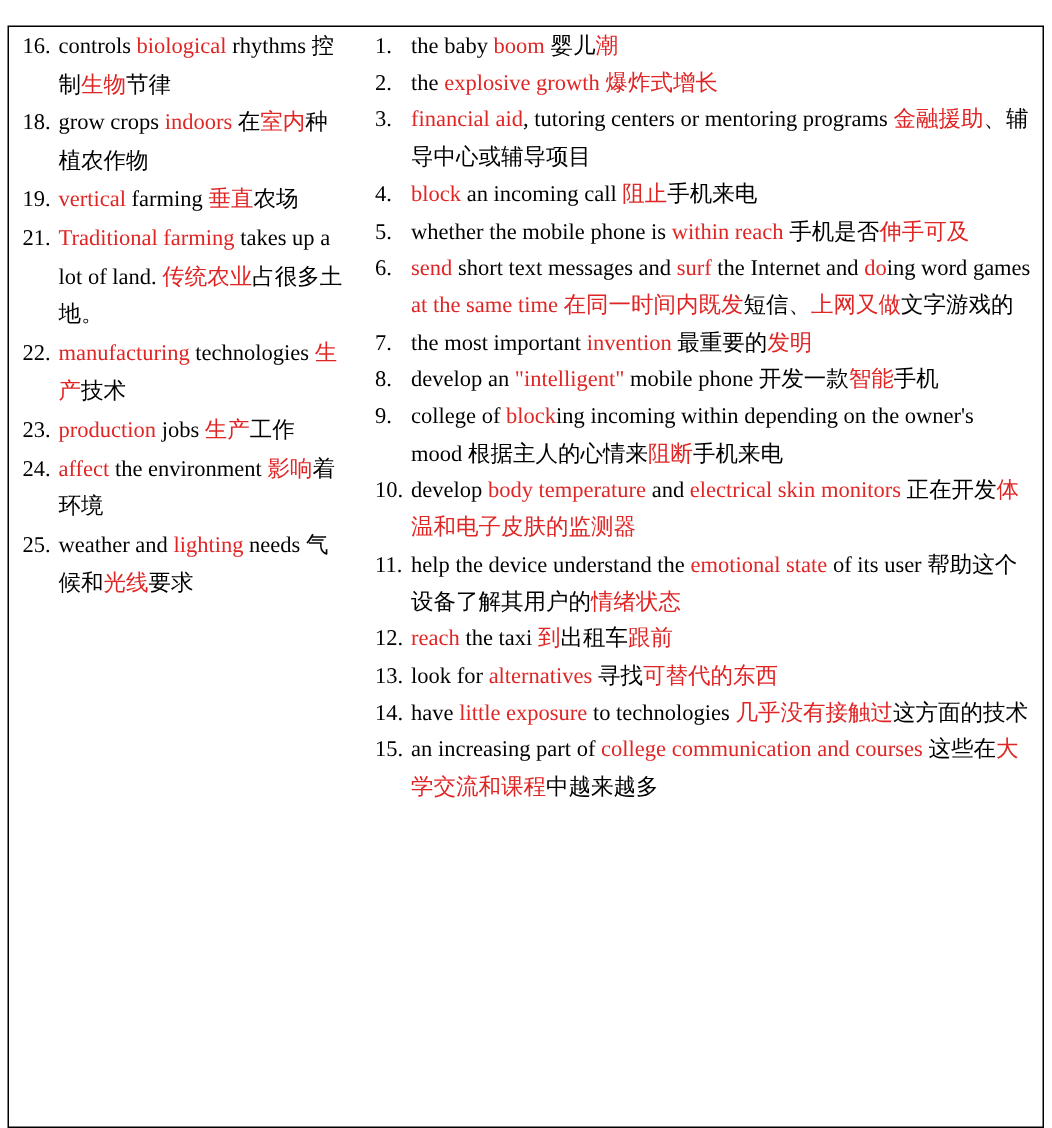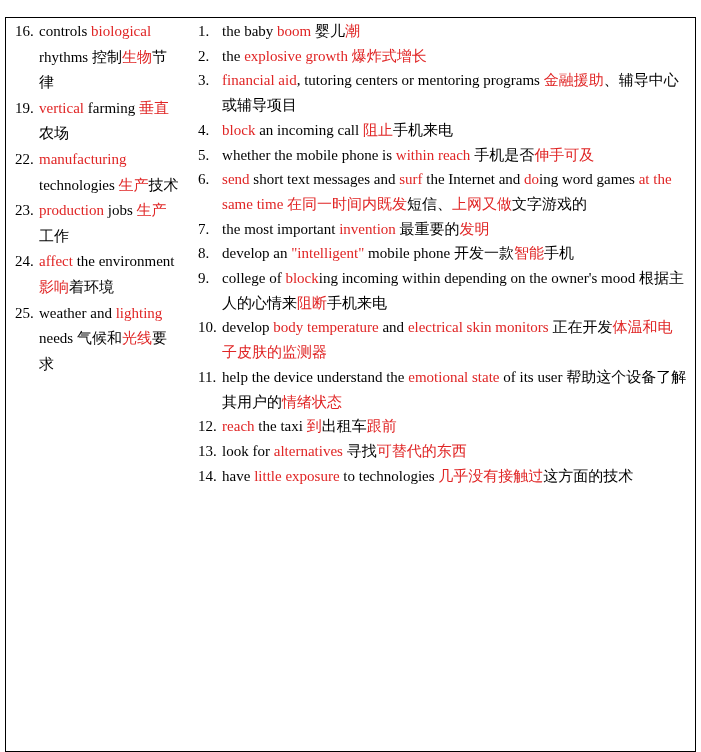--- a/index.html
+++ b/index.html
@@ -39,22 +39,30 @@
 </head>
 <body>
 
 <div class="vocab-table">
   <div class="section section-a">
       <div class="row">
         <span class="num">16.</span>
         <span class="txt"><span>controls </span><span class="red">biological</span><span> rhythms 控制</span><span class="red">生物</span><span>节律</span></span>
       </div>
       <div class="row">
+        <span class="num">18.</span>
+        <span class="txt"><span>grow crops </span><span class="red">indoors</span><span> 在</span><span class="red">室内</span><span>种植农作物</span></span>
+      </div>
+      <div class="row">
         <span class="num">19.</span>
         <span class="txt"><span class="red">vertical</span><span> farming </span><span class="red">垂直</span><span>农场</span></span>
+      </div>
+      <div class="row">
+        <span class="num">21.</span>
+        <span class="txt"><span class="red">Traditional farming</span><span> takes up a lot of land. </span><span class="red">传统农业</span><span>占很多土地。</span></span>
       </div>
       <div class="row">
         <span class="num">22.</span>
         <span class="txt"><span class="red">manufacturing</span><span> technologies </span><span class="red">生产</span><span>技术</span></span>
       </div>
       <div class="row">
         <span class="num">23.</span>
         <span class="txt"><span class="red">production</span><span> jobs </span><span class="red">生产</span><span>工作</span></span>
       </div>
       <div class="row">
@@ -116,14 +124,18 @@
         <span class="txt"><span class="red">reach</span><span> the taxi </span><span class="red">到</span><span>出租车</span><span class="red">跟前</span></span>
       </div>
       <div class="row">
         <span class="num">13.</span>
         <span class="txt"><span>look for </span><span class="red">alternatives</span><span> 寻找</span><span class="red">可替代的东西</span></span>
       </div>
       <div class="row">
         <span class="num">14.</span>
         <span class="txt"><span>have </span><span class="red">little exposure</span><span> to technologies </span><span class="red">几乎没有接触过</span><span>这方面的技术</span></span>
       </div>
+      <div class="row">
+        <span class="num">15.</span>
+        <span class="txt"><span>an increasing part of </span><span class="red">college communication and courses</span><span> 这些在</span><span class="red">大学交流和课程</span><span>中越来越多</span></span>
+      </div>
     </div>
 </div>
 
 </body></html>

